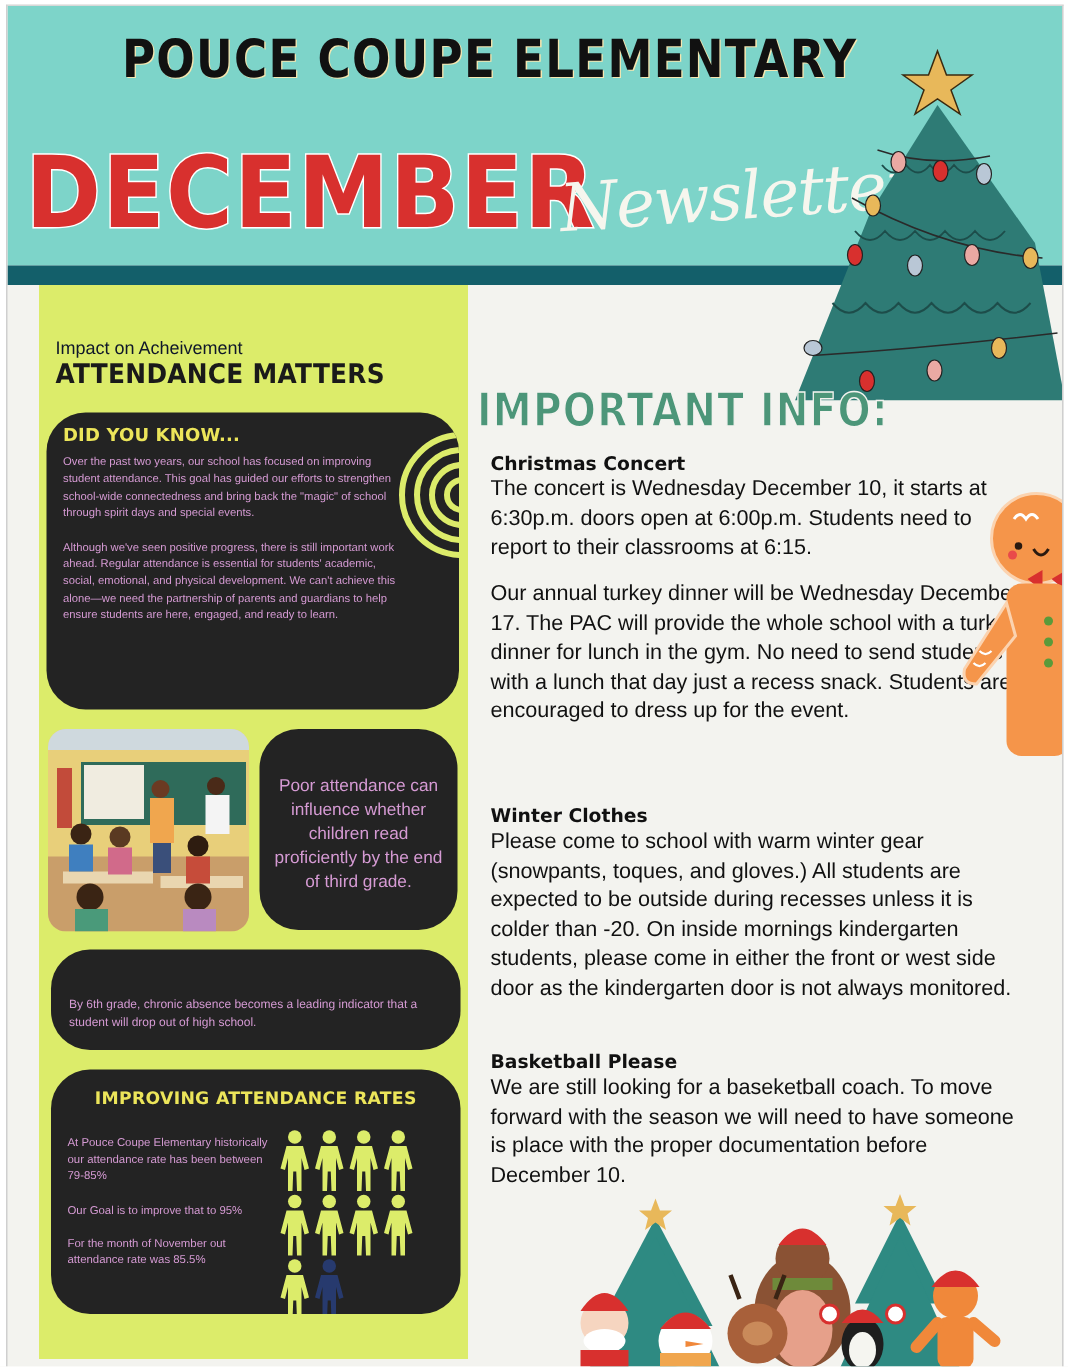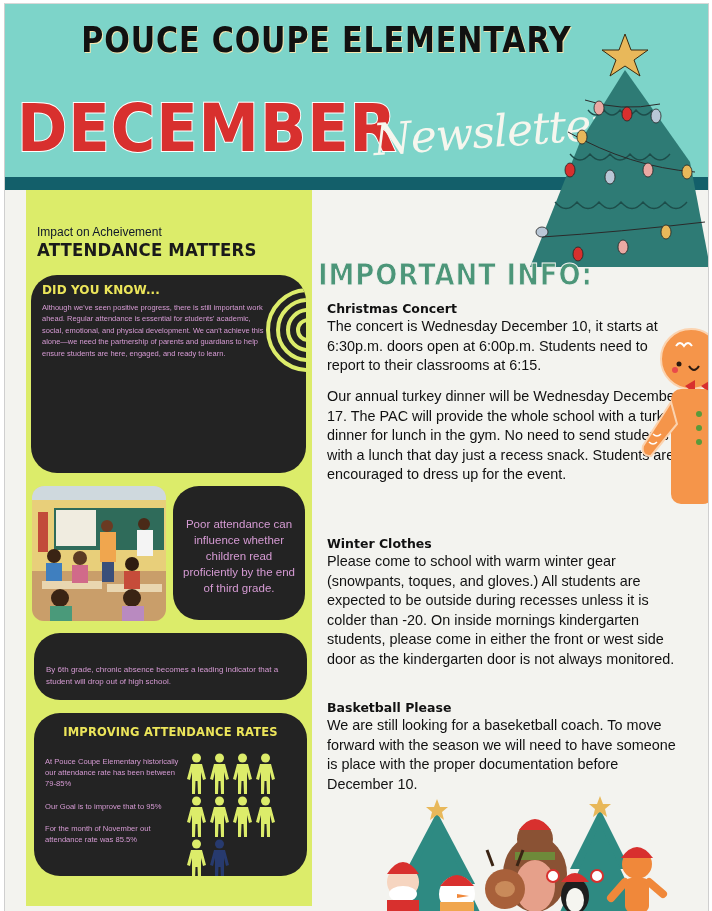--- a/index.html
+++ b/index.html
@@ -143,20 +143,21 @@
     <ellipse cx="136" cy="200" rx="5" ry="7" fill="#e8b85a" stroke="#222" stroke-width="0.8"></ellipse>
   </svg>
 
   <div class="lime">
     <div class="impact-sub">Impact on Acheivement</div>
     <div class="impact-title">ATTENDANCE MATTERS</div>
 
     <div class="dark-card card-know">
       <div class="heading">DID YOU KNOW...</div>
       <div class="body">
+        <p>Over the past two years, our school has focused on improving student attendance. This goal has guided our efforts to strengthen school-wide connectedness and bring back the "magic" of school through spirit days and special events.</p>
         <p>Although we've seen positive progress, there is still important work ahead. Regular attendance is essential for students' academic, social, emotional, and physical development. We can't achieve this alone—we need the partnership of parents and guardians to help ensure students are here, engaged, and ready to learn.</p>
       </div>
       <svg class="rings" viewBox="0 0 40 110">
         <circle cx="42" cy="55" r="10" fill="none" stroke="#dcec6a" stroke-width="4"></circle>
         <circle cx="42" cy="55" r="20" fill="none" stroke="#dcec6a" stroke-width="4"></circle>
         <circle cx="42" cy="55" r="30" fill="none" stroke="#dcec6a" stroke-width="4"></circle>
         <circle cx="42" cy="55" r="40" fill="none" stroke="#dcec6a" stroke-width="4"></circle>
       </svg>
     </div>
 

